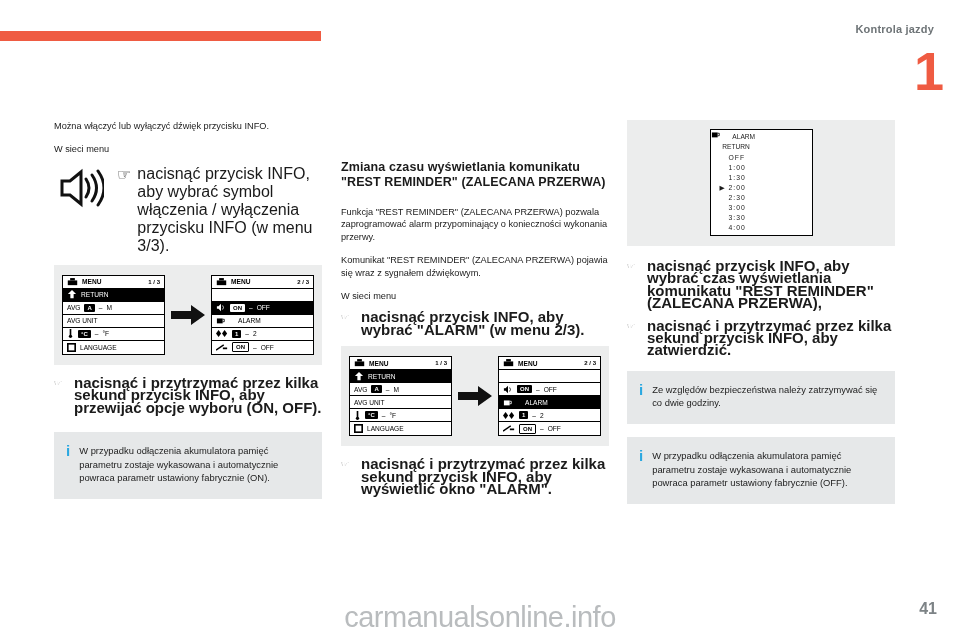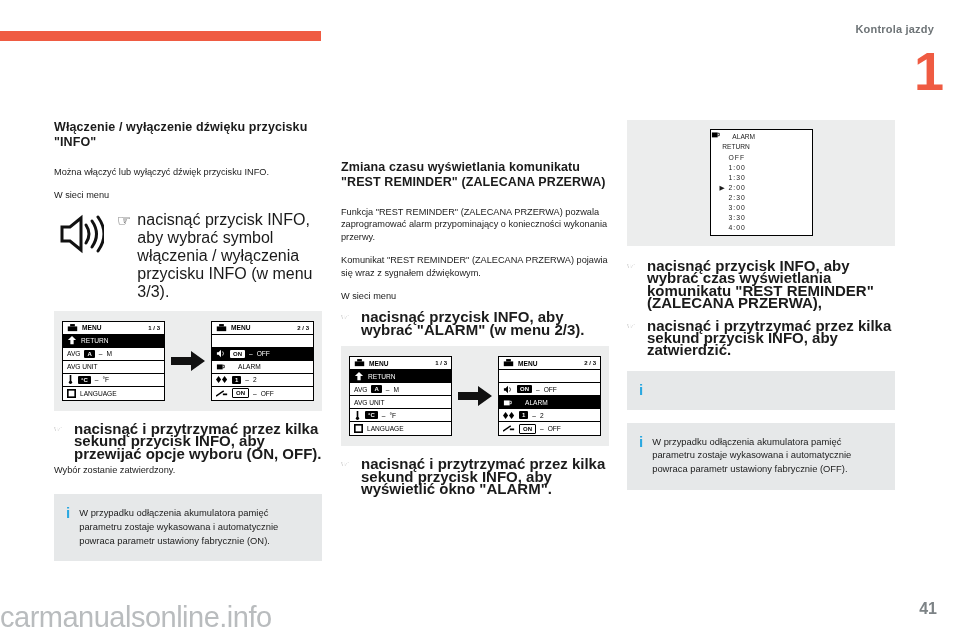--- a/index.html
+++ b/index.html
@@ -99,39 +99,38 @@
     margin-bottom:13px;
   }
   .notebox .ico{
     flex:0 0 auto;color:#2aa8e0;font-size:15px;font-weight:bold;line-height:13px;
     font-family:"Liberation Sans", sans-serif;
   }
   .notebox .ntxt{font-size:9.4px;line-height:13.6px;color:#222;}
 
   
   .footer-brand{
-    position:absolute;left:0;right:0;bottom:6px;text-align:left;
+    position:absolute;left:0;right:0;bottom:6px;text-align:center;
     font-size:29px;color:#b9bcbe;letter-spacing:-.5px;
     font-family:"Liberation Sans", sans-serif;
   }
   .page-num{
     position:absolute;right:23px;bottom:22px;font-size:16px;color:#7d8386;font-weight:bold;
   }
 </style>
 </head>
 <body>
 
 <div class="page">
 
   <div class="top-rule"></div>
   <div class="chapter-title">Kontrola jazdy</div>
   <div class="chapter-num">1</div>
 
   <div class="col col-1">
-    <h2 class="sec-title">Włączenie / wyłączenie dźwięku przycisku "INFO"</h2>
     <p class="body bold">Można włączyć lub wyłączyć dźwięk przycisku INFO.</p>
     <p class="lead">W sieci menu</p>
 
     <div class="bullet-row">
       <div class="pictogram">
         <svg width="46" height="40" viewBox="0 0 46 40" aria-hidden="true">
           <path d="M4 13 h8 L23 4 v32 L12 27 H4 Z" fill="none" stroke="#111" stroke-width="3"></path>
           <path d="M28 11 q6 9 0 18" fill="none" stroke="#111" stroke-width="3" stroke-linecap="round"></path>
           <path d="M34 7 q9 13 0 26" fill="none" stroke="#111" stroke-width="3" stroke-linecap="round"></path>
           <path d="M40 3 q12 17 0 34" fill="none" stroke="#111" stroke-width="3" stroke-linecap="round"></path>
@@ -237,21 +236,20 @@
           <span class="dash">–</span>
           <span>OFF</span>
         </div>
       </div>
     </div>
 
     <div class="bullet">
       <span class="bpt">☞</span>
       <span class="btxt">nacisnąć i przytrzymać przez kilka sekund przycisk INFO, aby przewijać opcje wyboru (ON, OFF).</span>
     </div>
-    <p class="body bold" style="margin-top:-6px;">Wybór zostanie zatwierdzony.</p>
 
     <div class="notebox" style="margin-top:18px;">
       <span class="ico">i</span>
       <span class="ntxt">W przypadku odłączenia akumulatora pamięć parametru zostaje wykasowana i automatycznie powraca parametr ustawiony fabrycznie (ON).</span>
     </div>
   </div>
 
   <div class="col col-2">
     <h2 class="sec-title">Zmiana czasu wyświetlania komunikatu "REST REMINDER" (ZALECANA PRZERWA)</h2>
     <p class="body bold">Funkcja "REST REMINDER" (ZALECANA PRZERWA) pozwala zaprogramować alarm przypominający o konieczności wykonania przerwy.</p>
@@ -415,20 +413,21 @@
       <span class="bpt">☞</span>
       <span class="btxt">nacisnąć przycisk INFO, aby wybrać czas wyświetlania komunikatu "REST REMINDER" (ZALECANA PRZERWA),</span>
     </div>
     <div class="bullet">
       <span class="bpt">☞</span>
       <span class="btxt">nacisnąć i przytrzymać przez kilka sekund przycisk INFO, aby zatwierdzić.</span>
     </div>
 
     <div class="notebox" style="margin-top:14px;">
       <span class="ico">i</span>
+      <span class="ntxt">Ze względów bezpieczeństwa należy zatrzymywać się co dwie godziny.</span>
     </div>
 
     <div class="notebox">
       <span class="ico">i</span>
       <span class="ntxt">W przypadku odłączenia akumulatora pamięć parametru zostaje wykasowana i automatycznie powraca parametr ustawiony fabrycznie (OFF).</span>
     </div>
   </div>
 
   <div class="footer-brand">carmanualsonline.info</div>
   <div class="page-num">41</div>

